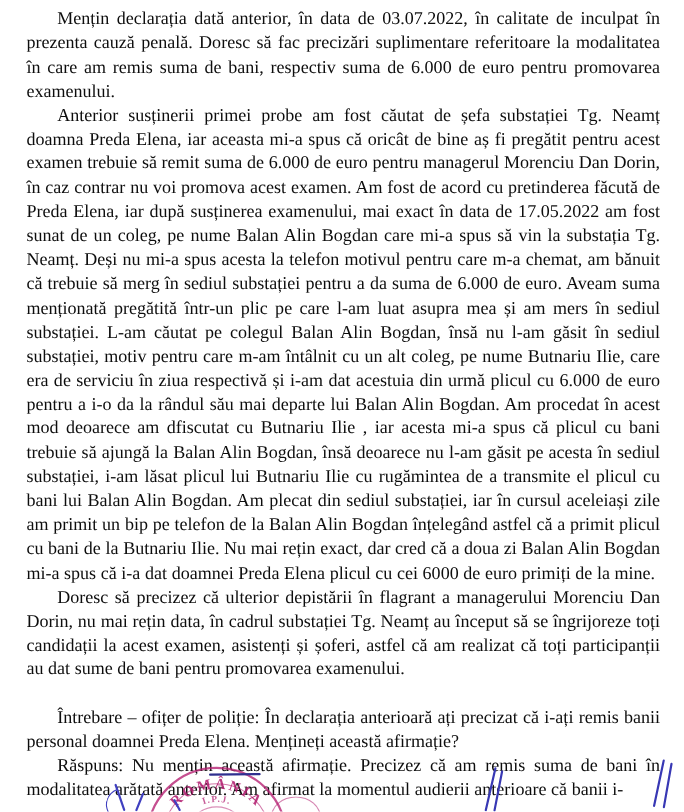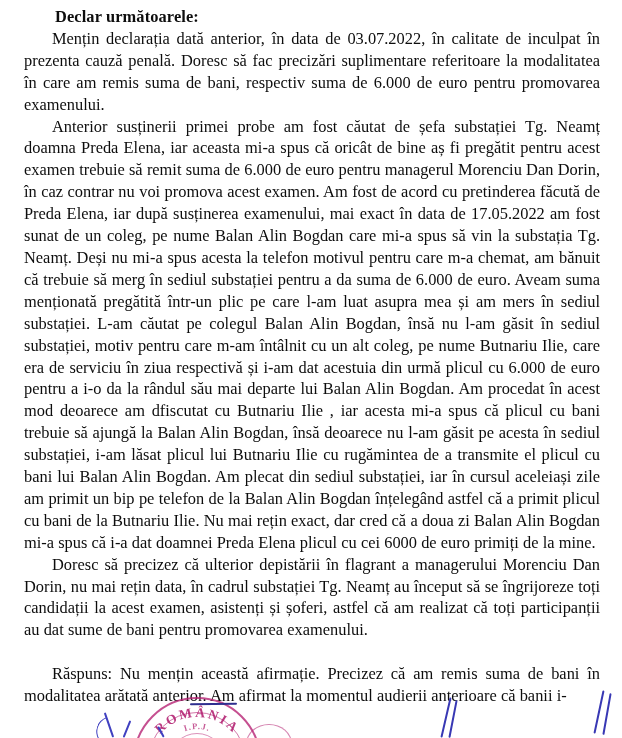--- a/index.html
+++ b/index.html
@@ -140,30 +140,30 @@
     border-bottom-color: transparent;
   }
 </style>
 </head>
 <body>
 
 <div id="page">
 
   <div id="doc-body">
 
-    <p class="para heading">Declar următoarele:</p>
 
     <p class="para">Mențin declarația dată anterior, în data de 03.07.2022, în calitate de inculpat în prezenta cauză penală. Doresc să fac precizări suplimentare referitoare la modalitatea în care am remis suma de bani, respectiv suma de 6.000 de euro pentru promovarea examenului.</p>
 
     <p class="para">Anterior susținerii primei probe am fost căutat de șefa substației Tg. Neamț doamna Preda Elena, iar aceasta mi-a spus că oricât de bine aș fi pregătit pentru acest examen trebuie să remit suma de 6.000 de euro pentru managerul Morenciu Dan Dorin, în caz contrar nu voi promova acest examen. Am fost de acord cu pretinderea făcută de Preda Elena, iar după susținerea examenului, mai exact în data de 17.05.2022 am fost sunat de un coleg, pe nume Balan Alin Bogdan care mi-a spus să vin la substația Tg. Neamț. Deși nu mi-a spus acesta la telefon motivul pentru care m-a chemat, am bănuit că trebuie să merg în sediul substației pentru a da suma de 6.000 de euro. Aveam suma menționată pregătită într-un plic pe care l-am luat asupra mea și am mers în sediul substației. L-am căutat pe colegul Balan Alin Bogdan, însă nu l-am găsit în sediul substației, motiv pentru care m-am întâlnit cu un alt coleg, pe nume Butnariu Ilie, care era de serviciu în ziua respectivă și i-am dat acestuia din urmă plicul cu 6.000 de euro pentru a i-o da la rândul său mai departe lui Balan Alin Bogdan. Am procedat în acest mod deoarece am dfiscutat cu Butnariu Ilie , iar acesta mi-a spus că plicul cu bani trebuie să ajungă la Balan Alin Bogdan, însă deoarece nu l-am găsit pe acesta în sediul substației, i-am lăsat plicul lui Butnariu Ilie cu rugămintea de a transmite el plicul cu bani lui Balan Alin Bogdan. Am plecat din sediul substației, iar în cursul aceleiași zile am primit un bip pe telefon de la Balan Alin Bogdan înțelegând astfel că a primit plicul cu bani de la Butnariu Ilie. Nu mai rețin exact, dar cred că a doua zi Balan Alin Bogdan mi-a spus că i-a dat doamnei Preda Elena plicul cu cei 6000 de euro primiți de la mine.</p>
 
     <p class="para">Doresc să precizez că ulterior depistării în flagrant a managerului Morenciu Dan Dorin, nu mai rețin data, în cadrul substației Tg. Neamț au început să se îngrijoreze toți candidații la acest examen, asistenți și șoferi, astfel că am realizat că toți participanții au dat sume de bani pentru promovarea examenului.</p>
 
     <div class="spacer-line"></div>
 
+    <p class="para">Întrebare – ofițer de poliție: În declarația anterioară ați precizat că i-ați remis banii personal doamnei Preda Elena. Mențineți această afirmație?</p>
 
     <p class="para">Răspuns: Nu mențin această afirmație. Precizez că am remis suma de bani în modalitatea arătată anterior. Am afirmat la momentul audierii anterioare că banii i-</p>
 
   </div>
 
   <div id="artifacts">
 
     <div class="stamp">
       <div class="ring-outer"></div>
       <div class="ring-inner"></div>

